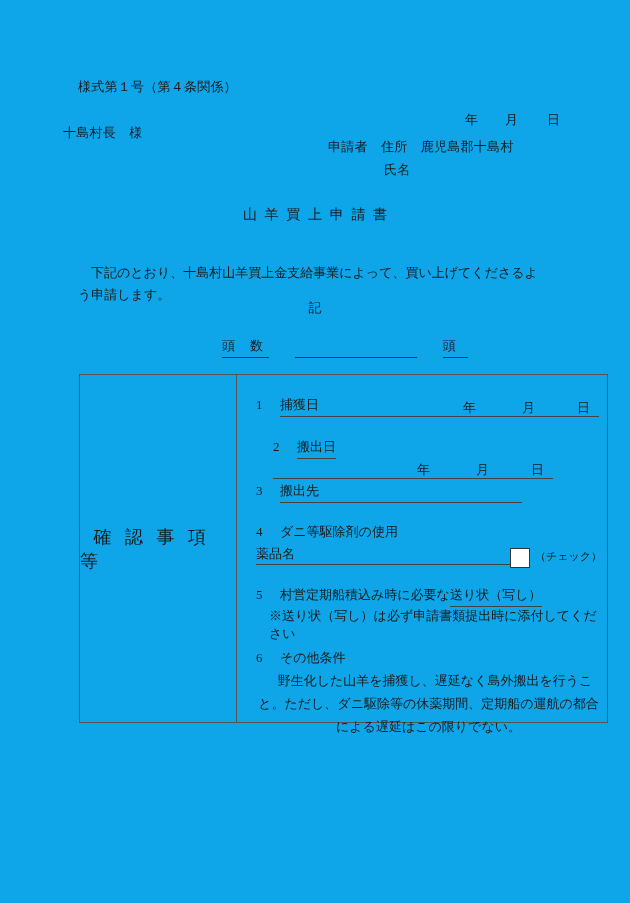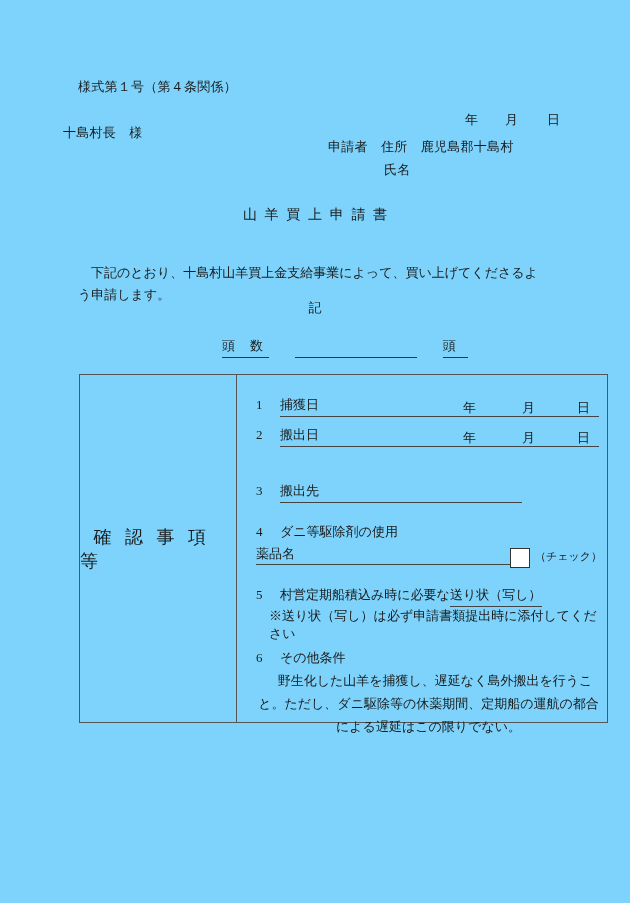--- a/index.html
+++ b/index.html
@@ -11,21 +11,21 @@
     width: 630px;
     height: 903px;
     position: relative;
     font-family: "Liberation Serif", "DejaVu Serif", serif;
     color: #1a1a1a;
     -webkit-font-smoothing: antialiased;
   }
   .page {
     position: absolute;
     inset: 0;
-    background: #7dd3fc;
+    background: #0ea5e9;
   }
 
   
   .t {
     position: absolute;
     white-space: pre;
     font-size: 13px;
     line-height: 1;
     letter-spacing: 0.02em;
   }
@@ -148,21 +148,21 @@
     width: 280px;
     position: relative;
     height: 17px;
     vertical-align: bottom;
   }
   .datefield .kanji-y { position: absolute; left: 144px; top: 0; }
   .datefield .kanji-m { position: absolute; left: 203px; top: 0; }
   .datefield .kanji-d { position: absolute; left: 258px; top: 0; }
 
   .item1 { top: 20px; }
-  .item2 { top: 50px; }
+  .item2 { top: 62px; margin-left: 17px; }
   .item3 { top: 106px; }
   .item4 { top: 147px; }
   .item5 { top: 210px; }
   .item6 { top: 273px; }
 
   .line3-rule {
     display: inline-block;
     border-bottom: 1px solid #444;
     width: 203px;
     height: 15px;

